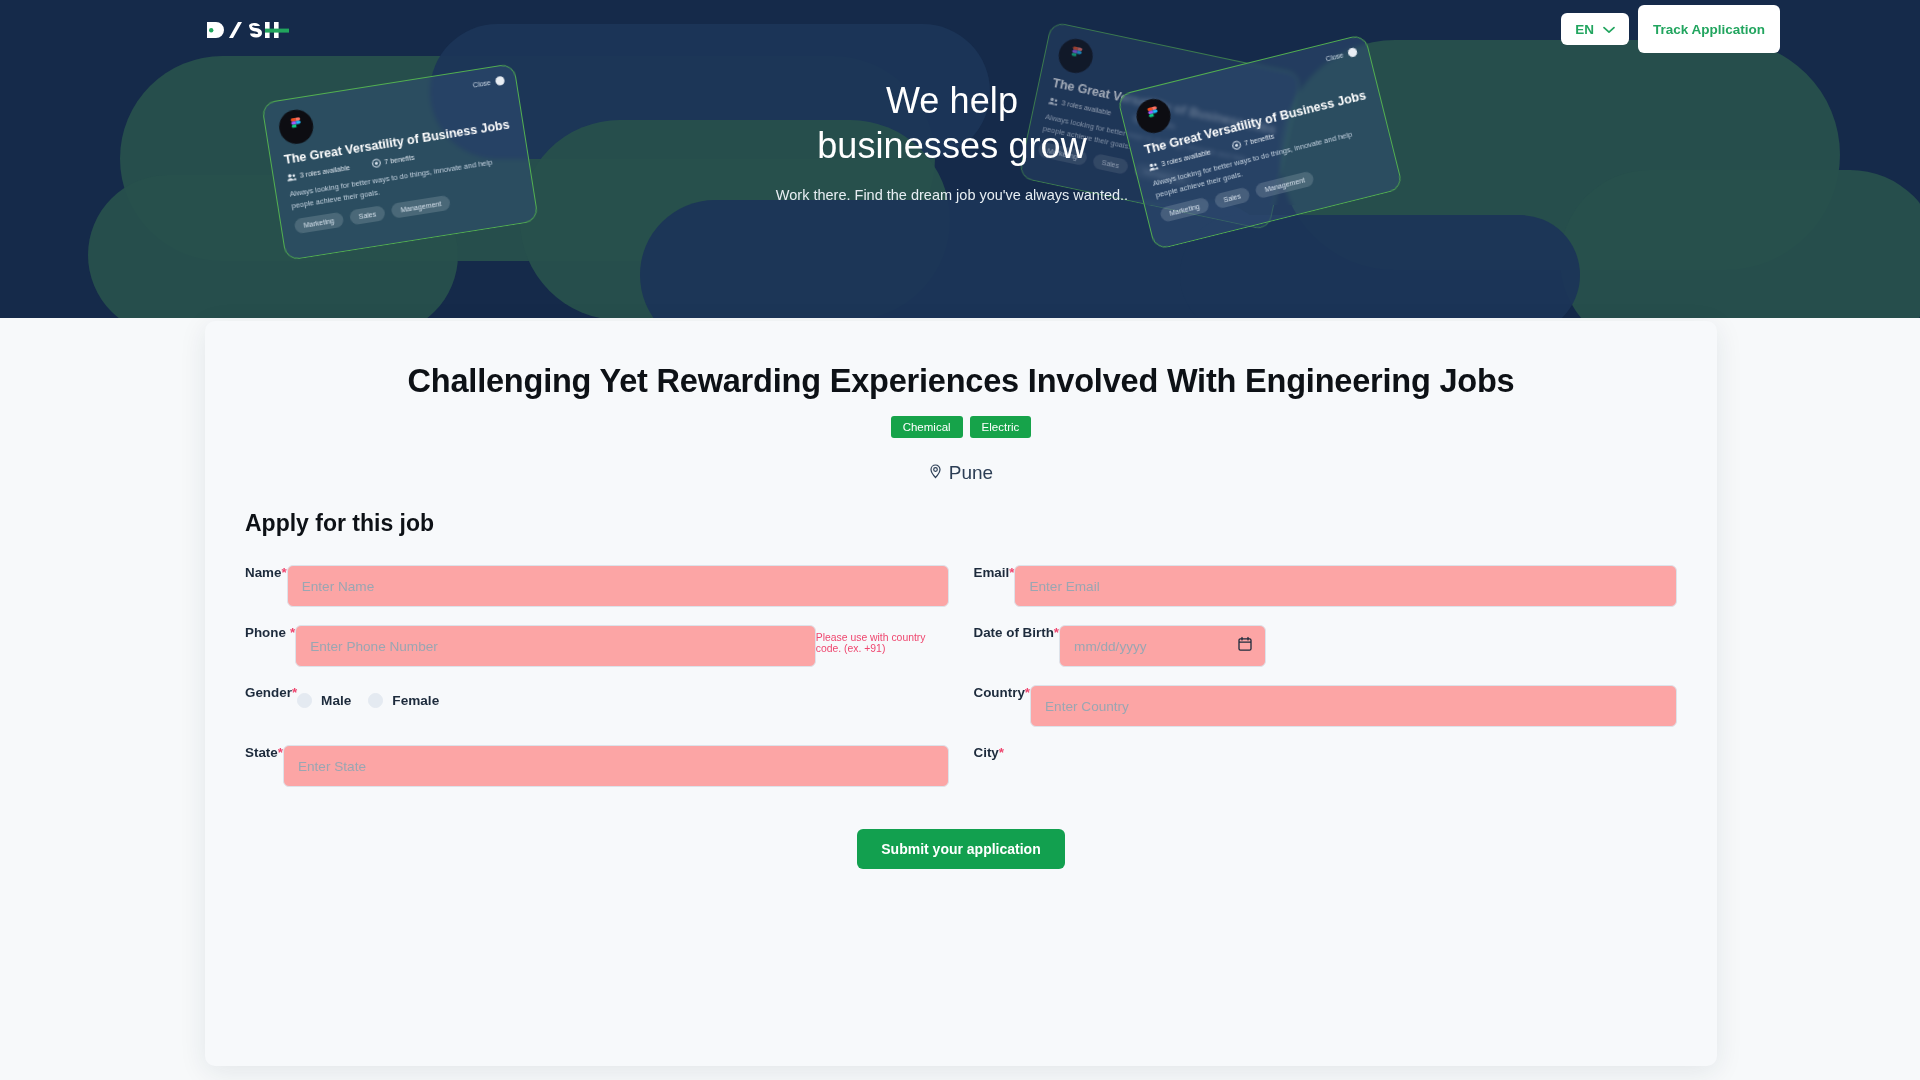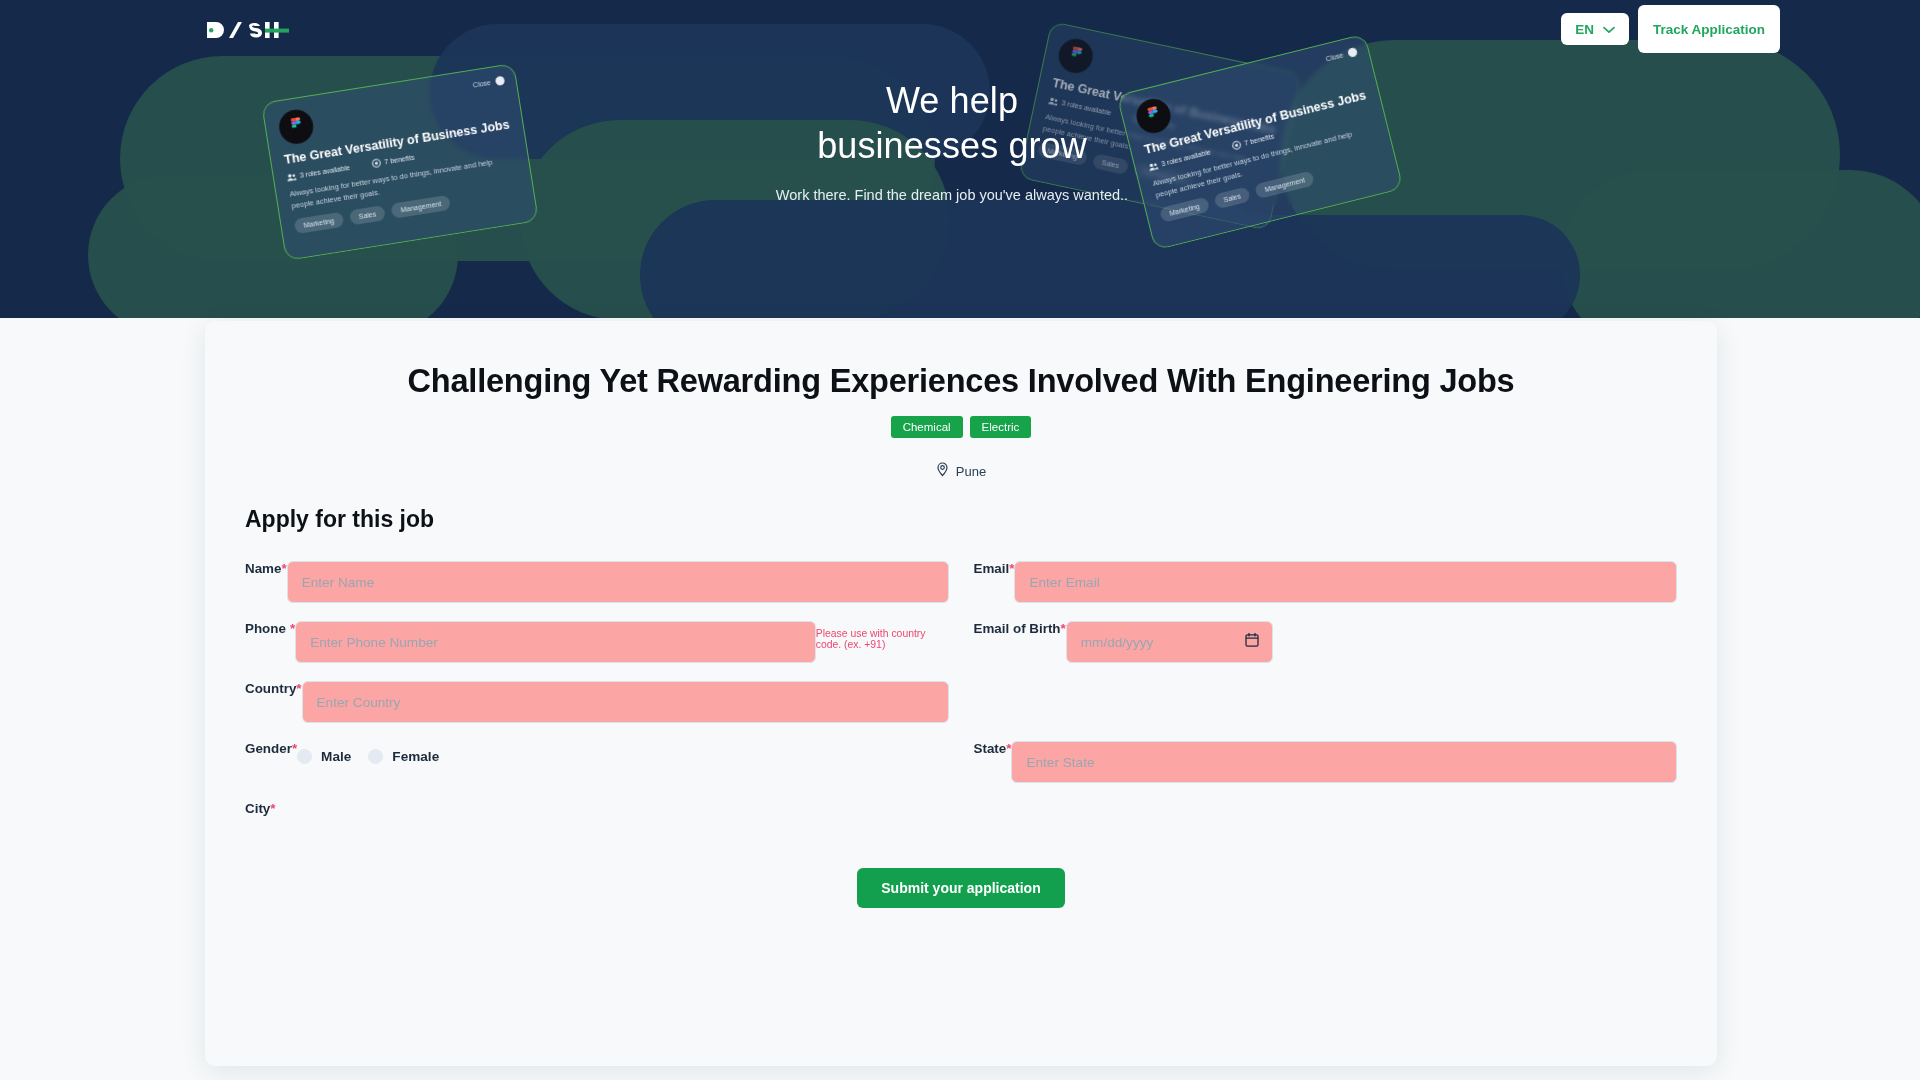--- a/index.html
+++ b/index.html
@@ -144,21 +144,21 @@
     margin-top: 16px;
   }
   .tag {
     background: #16a34a; color: #ffffff;
     font-size: 11.5px; font-weight: 400;
     padding: 5px 12px; border-radius: 3px;
   }
   .loc-row {
     display: flex; justify-content: center; align-items: center; gap: 7px;
     margin-top: 24px;
-    color: #2c3e55; font-size: 13px;
+    color: #2c3e55; font-size: 19px;
   }
 
   .form-wrap { padding: 0 40px 0 40px; }
   .form-head {
     margin-top: 26px; margin-left: 0;
     font-size: 23px; font-weight: 700; color: #0d1116;
   }
   .grid {
     margin-top: 28px;
     display: grid;
@@ -432,59 +432,59 @@
       <div class="field">
         <label class="flabel">
           <span>Phone</span><span class="req-sp">*</span>
         </label>
         <input class="finput" type="tel" placeholder="Enter Phone Number" style="">
         <div class="hint">Please use with country code. (ex. +91)</div>
       </div>
 
       <div class="field">
         <label class="flabel">
-          <span>Email of Birth</span><span class="req">*</span>
+          <span>Date of Birth</span><span class="req">*</span>
         </label>
         <div class="date-wrap">
           <input class="finput" type="text" placeholder="mm/dd/yyyy" style="">
           <span class="cal-icon">
             <svg width="14" height="15" viewBox="0 0 14 15" aria-hidden="true">
               <rect x="1" y="2.4" width="12" height="11.3" rx="1.4" fill="none" stroke="#1d2b3c" stroke-width="1.3"></rect>
               <path d="M1 5.6 H13" stroke="#1d2b3c" stroke-width="1.3"></path>
               <path d="M4 1 V3.4 M10 1 V3.4" stroke="#1d2b3c" stroke-width="1.3" stroke-linecap="round"></path>
             </svg>
           </span>
         </div>
       </div>
 
-      <div class="field">
-        <label class="flabel">
-          <span>Country</span><span class="req">*</span>
-        </label>
-        <input class="finput" type="text" placeholder="Enter Country" style="">
-      </div>
-
       <div class="field gender-cell">
         <label class="flabel">
           <span>Gender</span><span class="req">*</span>
         </label>
         <div class="radio-row">
           <label class="radio-opt">
             <span class="radio-dot"></span>
             <span class="radio-label">Male</span>
           </label>
           <label class="radio-opt">
             <span class="radio-dot"></span>
             <span class="radio-label">Female</span>
           </label>
         </div>
       </div>
 
       <div class="field">
         <label class="flabel">
+          <span>Country</span><span class="req">*</span>
+        </label>
+        <input class="finput" type="text" placeholder="Enter Country" style="">
+      </div>
+
+      <div class="field">
+        <label class="flabel">
           <span>State</span><span class="req">*</span>
         </label>
         <input class="finput" type="text" placeholder="Enter State" style="">
       </div>
 
       <div class="field">
         <label class="flabel">
           <span>City</span><span class="req">*</span>
         </label>
       </div>

